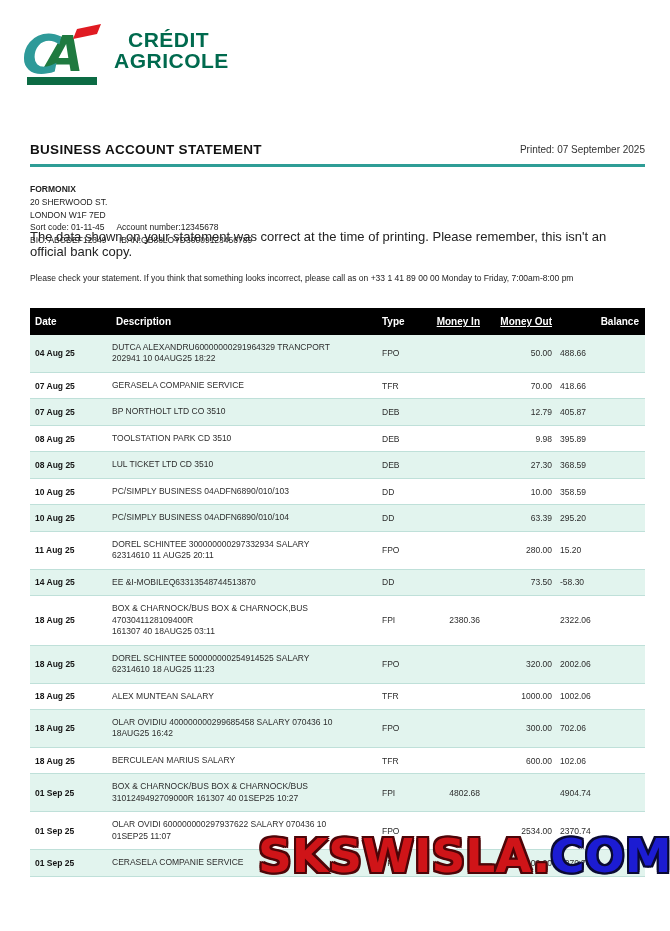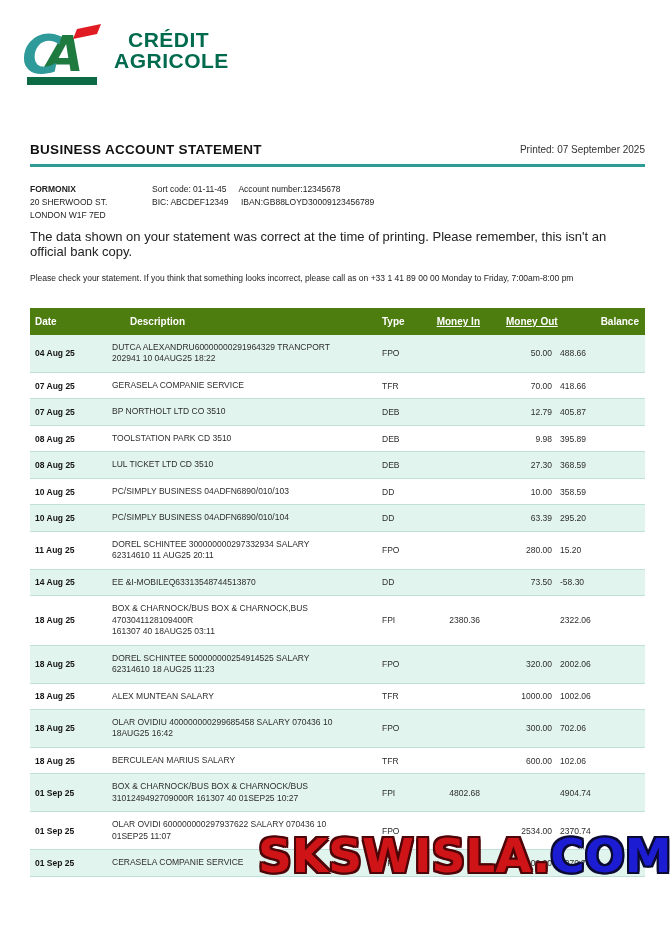--- a/index.html
+++ b/index.html
@@ -22,37 +22,37 @@
   .logo-word .l1 { display: block; margin-left: 14px; }
   .logo-word .l2 { display: block; }
 
   
   .title-row { position: absolute; top: 142px; left: 30px; right: 25px; display: flex; justify-content: space-between; align-items: flex-end; }
   .doc-title { font-size: 13.5px; font-weight: bold; letter-spacing: 0.3px; color: #111; }
   .printed { font-size: 10px; color: #333; padding-bottom: 2px; }
   .title-rule { position: absolute; top: 164px; left: 30px; right: 25px; height: 2.5px; background: #2f9d96; }
 
   
-  .account { position: absolute; top: 183px; left: 30px; right: 25px; display: flex; font-size: 8.5px; line-height: 1.5; }
+  .account { position: absolute; top: 183px; left: 30px; right: 25px; display: flex; font-size: 8.5px; line-height: 1.5; flex-direction: column; }
   .addr { width: 122px; }
   .addr .name { font-weight: bold; }
   .acct-details div span.gap { display: inline-block; width: 10px; }
 
   
   .notice1 { position: absolute; top: 229px; left: 30px; right: 25px; font-size: 13px; color: #222; }
   .notice2 { position: absolute; top: 273px; left: 30px; right: 25px; font-size: 8.5px; color: #222; }
 
   
   .table-wrap { position: absolute; top: 308px; left: 30px; width: 615px; }
   table { border-collapse: collapse; width: 615px; table-layout: fixed; }
   col.c-date { width: 78px; } col.c-desc { width: 262px; } col.c-type { width: 44px; }
   col.c-in { width: 70px; } col.c-out { width: 72px; } col.c-bal { width: 89px; }
   thead th {
-    background: #4d7c0f; color: #ffffff; font-size: 10px; font-weight: bold;
-    padding: 8px 22px; text-align: left; white-space: nowrap;
+    background: #000000; color: #ffffff; font-size: 10px; font-weight: bold;
+    padding: 8px 8px; text-align: left; white-space: nowrap;
   }
   thead th.h-date { padding-left: 5px; }
   thead th.h-type { padding-left: 12px; }
   thead th.h-in, thead th.h-out { text-align: right; padding-right: 4px; text-decoration: underline; }
   thead th.h-bal { text-align: right; padding-right: 6px; }
   tbody tr { border-bottom: 1px solid #bfe0d9; }
   tbody tr:nth-of-type(odd) { background: #e2f4ee; }
   tbody tr:nth-of-type(even) { background: #ffffff; }
   td { font-size: 8.5px; color: #2d2d2d; padding: 7px 4px; vertical-align: middle; }
   td.date { font-weight: bold; color: #151515; padding-left: 5px; white-space: nowrap; }

